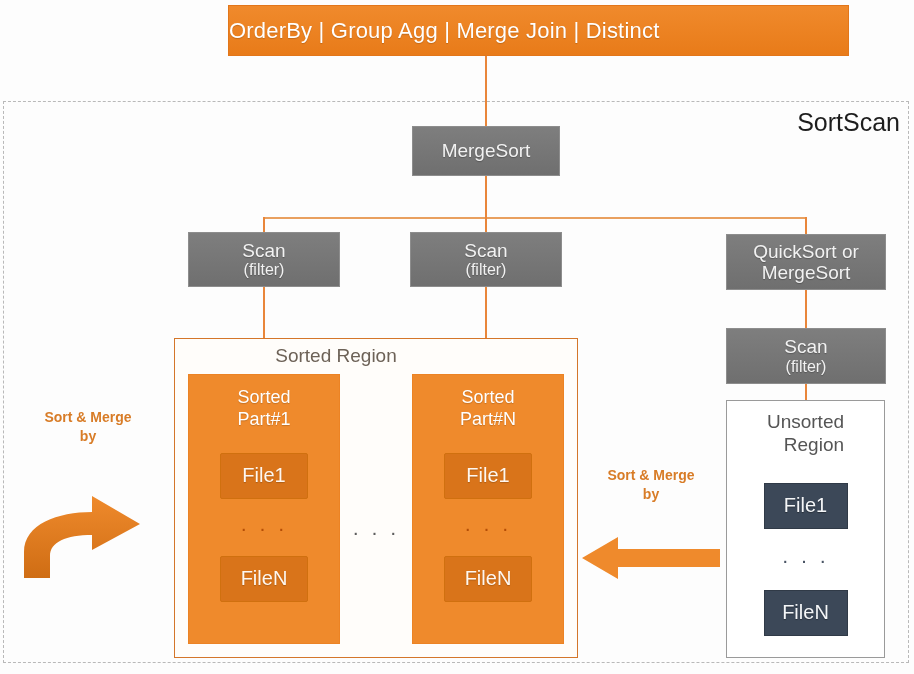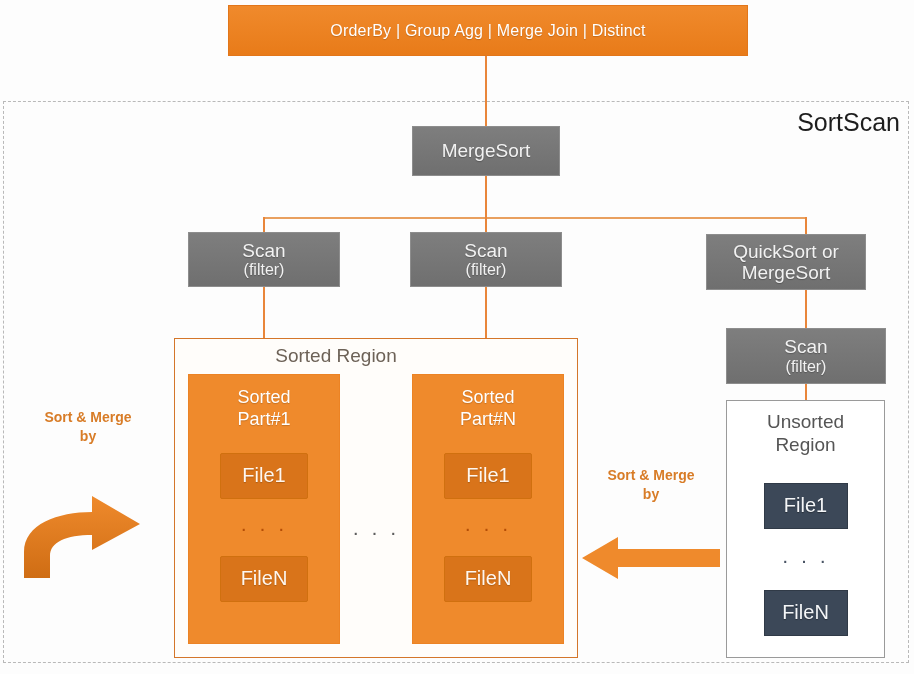--- a/index.html
+++ b/index.html
@@ -5,25 +5,25 @@
   html,body{margin:0;padding:0;background:#ffffff;}
   body{
     width:914px;height:674px;position:relative;overflow:hidden;
     font-family:"Liberation Sans","DejaVu Sans",sans-serif;
     background:#fdfdfd;
   }
   .abs{position:absolute;box-sizing:border-box;}
 
   
   .opbar{
-    left:228px;top:5px;width:520px;height:51px;
+    left:228px;top:5px;width:621px;height:51px;
     background:linear-gradient(180deg,#f08a2c 0%,#e87b19 100%);
     border:1px solid #e2761a;
-    color:#fff;font-size:16px;
-    display:flex;align-items:center;justify-content:center;
+    color:#fff;font-size:22px;
+    display:flex;align-items:center;
     letter-spacing:.2px;
     text-shadow:0 1px 1px rgba(0,0,0,.18);
   }
 
   
   .sortscan-box{
     left:3px;top:101px;width:906px;height:562px;
     border:1px dashed #b9b9b9;background:transparent;
   }
   .sortscan-title{
@@ -38,21 +38,21 @@
     display:flex;flex-direction:column;align-items:center;justify-content:center;
     text-shadow:0 1px 1px rgba(0,0,0,.25);
     line-height:1.12;
   }
   .gnode .t1{font-size:19px;}
   .gnode .t2{font-size:16px;}
 
   .n-mergesort{left:412px;top:126px;width:148px;height:50px;}
   .n-scan1{left:188px;top:232px;width:152px;height:55px;}
   .n-scan2{left:410px;top:232px;width:152px;height:55px;}
-  .n-qsort{left:706px;top:234px;width:160px;height:56px;}
+  .n-qsort{left:726px;top:234px;width:160px;height:56px;}
   .n-scan3{left:726px;top:328px;width:160px;height:56px;}
 
   
   .line-v{background:#e9863a;width:2px;}
   .line-h{background:#e9a05f;height:2px;}
 
   .ln-top{left:485px;top:56px;height:70px;}          
   .ln-ms-down{left:485px;top:176px;height:42px;}     
   .ln-bus{left:263px;top:217px;width:543px;background:#e9a05f;}
   .ln-s1-up{left:263px;top:217px;height:15px;}
@@ -96,21 +96,21 @@
     left:340px;top:520px;width:72px;text-align:center;
     color:#5d5d5d;font-size:21px;letter-spacing:3px;
   }
 
   
   .unsorted-region{
     left:726px;top:400px;width:159px;height:258px;
     border:1px solid #9a9a9a;background:#ffffff;
     display:flex;flex-direction:column;align-items:center;padding-top:10px;
   }
-  .unsorted-title{font-size:19px;color:#555;text-align:center;line-height:1.2;}
+  .unsorted-title{font-size:19px;color:#555;text-align:right;line-height:1.2;}
   .dfile{
     background:#3c4858;border:1px solid #303a47;
     color:#f4f6f8;font-size:20px;width:82px;height:44px;
     display:flex;align-items:center;justify-content:center;
     text-shadow:0 1px 1px rgba(0,0,0,.35);
   }
   .dots-d{color:#4a5565;font-size:21px;letter-spacing:3px;line-height:1;}
 
   
   .anno{

